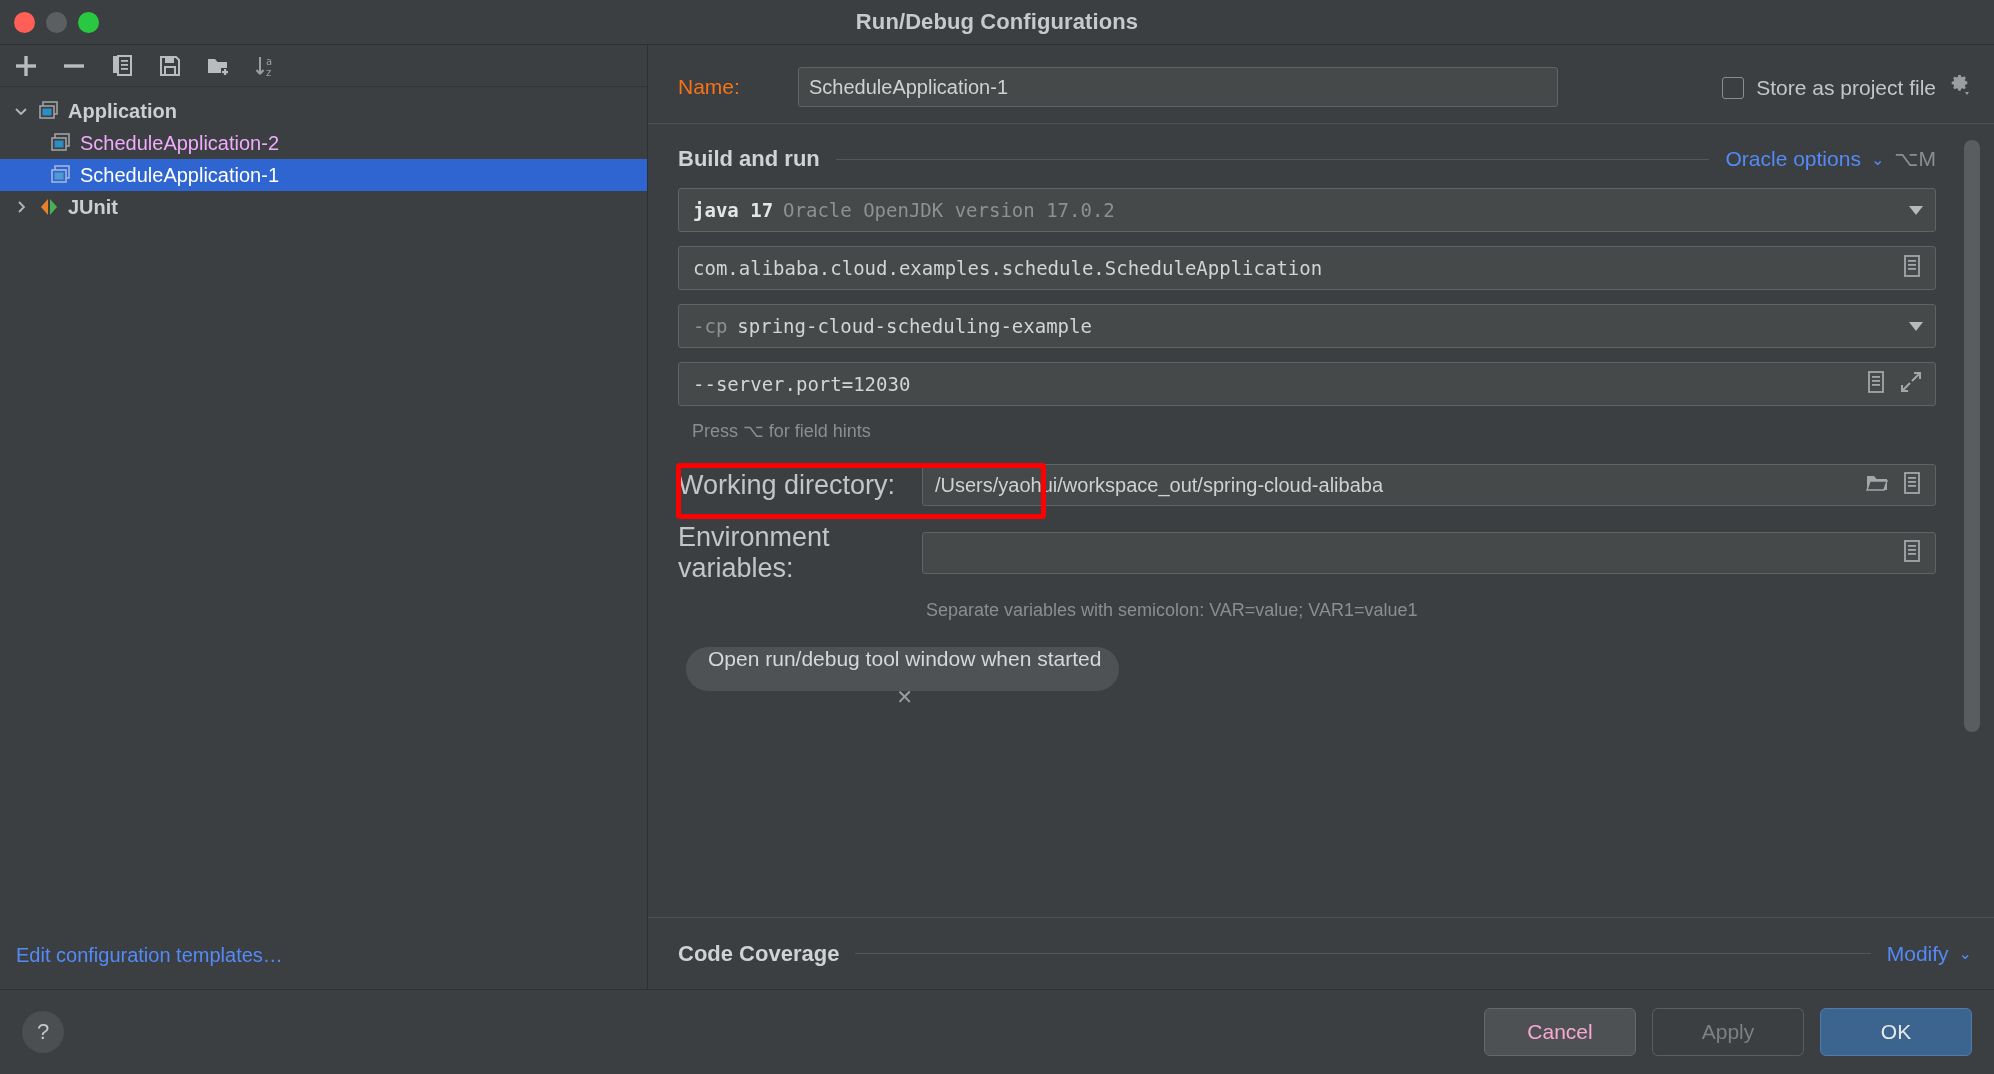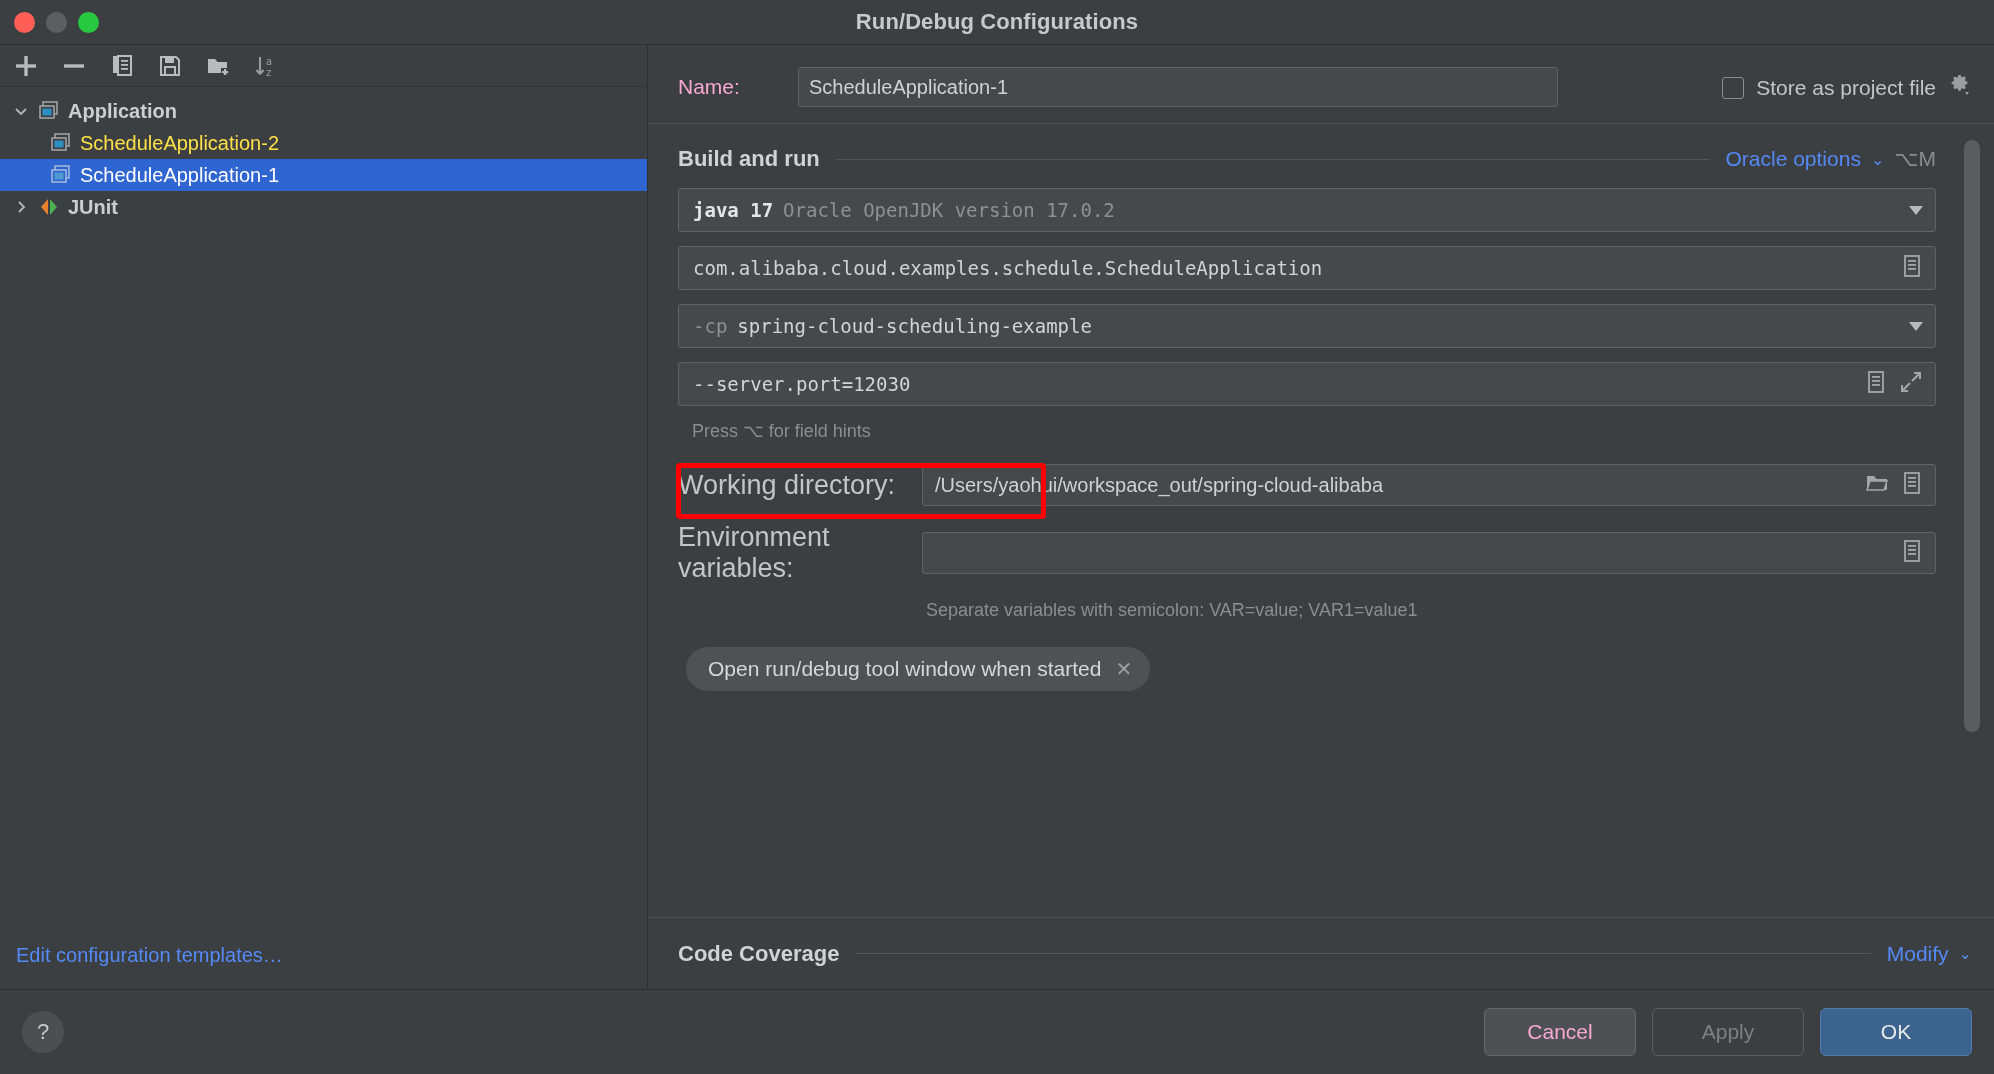--- a/index.html
+++ b/index.html
@@ -83,21 +83,21 @@
     flex: 1 1 auto;
     padding-top: 8px;
     overflow: hidden;
   }
   .tree-row {
     height: 32px;
     display: flex;
     align-items: center;
     padding-left: 8px;
     font-size: 20px;
-    color: #fde047;
+    color: #f0abfc;
     white-space: nowrap;
   }
   .tree-row.group { font-weight: bold; color: #cdced0; }
   .tree-row.selected { background: #2f65d0; color: #ffffff; }
   .tree-row.selected .lbl { color: #ffffff; }
   .arrow {
     width: 26px; flex: 0 0 26px;
     display: flex; align-items: center; justify-content: center;
     color: #b4b6b7;
   }
@@ -130,21 +130,21 @@
   }
 
   .name-row {
     display: flex;
     align-items: center;
     padding: 22px 0 16px 30px;
     flex: 0 0 auto;
   }
   .name-label {
     font-size: 21px;
-    color: #f9a8d4;
+    color: #f97316;
     width: 120px;
     flex: 0 0 120px;
   }
   .textfield {
     background: #45494a;
     border: 1px solid #5e6364;
     border-radius: 3px;
     height: 40px;
     color: #cfd1d2;
     font-size: 20px;
@@ -292,20 +292,21 @@
     display: inline-flex;
     align-items: center;
     gap: 14px;
     background: #4e5254;
     border-radius: 22px;
     height: 44px;
     padding: 0 18px 0 22px;
     font-size: 21px;
     color: #d5d7d8;
     margin-left: 8px;
+    flex-direction: column;
   }
   .chip .x { color: #9b9e9f; font-size: 20px; cursor: pointer; }
 
   
   .coverage {
     flex: 0 0 auto;
     border-top: 1px solid #4e5254;
     padding: 0 22px 0 30px;
     height: 72px;
     display: flex;

